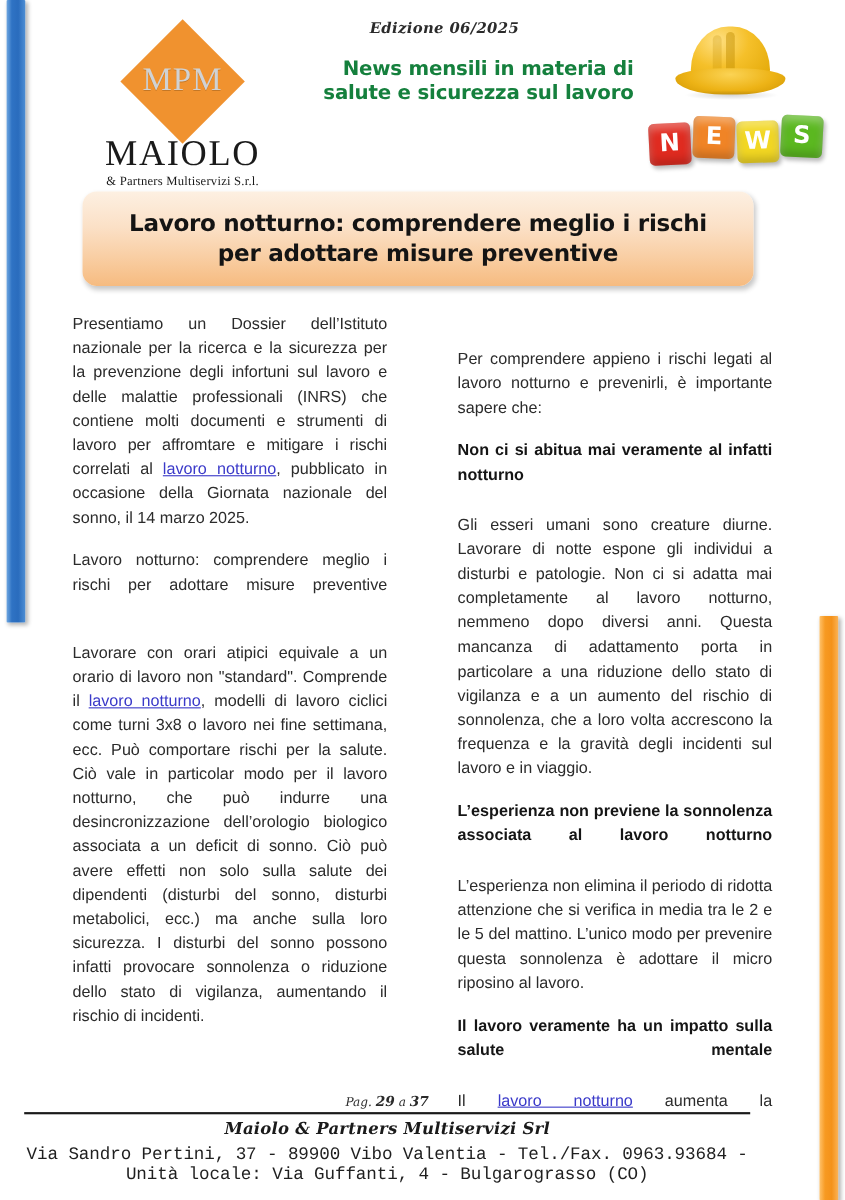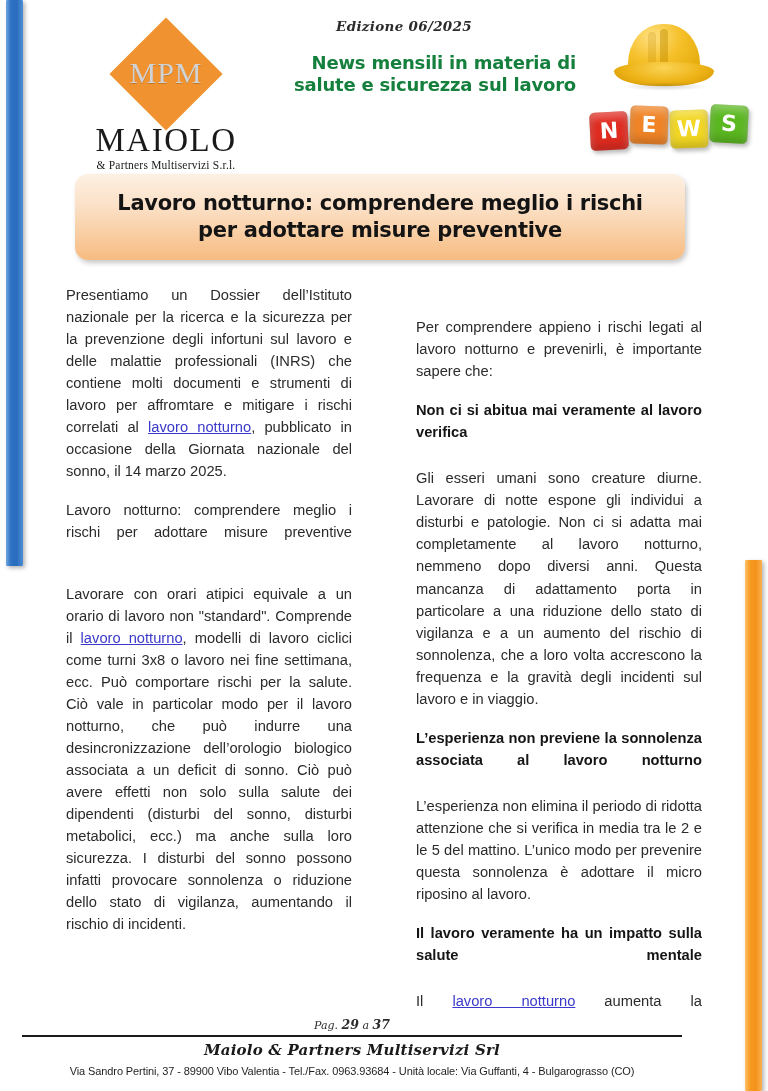--- a/index.html
+++ b/index.html
@@ -283,22 +283,22 @@
   .footer-company {
     font-family: "DejaVu Serif", serif;
     font-style: italic;
     font-weight: bold;
     font-size: 15px;
     color: #1a1a1a;
     letter-spacing: .2px;
     margin-bottom: 6px;
   }
   .footer-address {
-    font-family: Liberation Sans, sans-serif;
-    font-size: 11px;
+    font-family: Liberation Mono, monospace;
+    font-size: 16px;
     color: #1f1f1f;
     letter-spacing: -.1px;
   }
 </style>
 </head>
 <body>
 
 <div class="side-bar-left"></div>
 <div class="side-bar-right"></div>
 
@@ -347,21 +347,21 @@
     <p><span>Presentiamo un Dossier dell’Istituto nazionale per la ricerca e la sicurezza per la prevenzione degli infortuni sul lavoro e delle malattie professionali (INRS) che contiene molti documenti e strumenti di lavoro per affromtare e mitigare i rischi correlati al </span><a class="doclink" href="#">lavoro notturno</a><span>, pubblicato in occasione della Giornata nazionale del sonno, il 14 marzo 2025.</span></p>
 
     <p class="justify-last">Lavoro notturno: comprendere meglio i rischi per adottare misure preventive</p>
 
     <p><span>Lavorare con orari atipici equivale a un orario di lavoro non "standard". Comprende il </span><a class="doclink" href="#">lavoro notturno</a><span>, modelli di lavoro ciclici come turni 3x8 o lavoro nei fine settimana, ecc. Può comportare rischi per la salute. Ciò vale in particolar modo per il lavoro notturno, che può indurre una desincronizzazione dell’orologio biologico associata a un deficit di sonno. Ciò può avere effetti non solo sulla salute dei dipendenti (disturbi del sonno, disturbi metabolici, ecc.) ma anche sulla loro sicurezza. I disturbi del sonno possono infatti provocare sonnolenza o riduzione dello stato di vigilanza, aumentando il rischio di incidenti.</span></p>
   </div>
 
   <div class="col col-right">
     <p>Per comprendere appieno i rischi legati al lavoro notturno e prevenirli, è importante sapere che:</p>
 
-    <p class="sub">Non ci si abitua mai veramente al lavoro verifica</p>
+    <p class="sub">Non ci si abitua mai veramente al infatti notturno</p>
     <p>Gli esseri umani sono creature diurne. Lavorare di notte espone gli individui a disturbi e patologie. Non ci si adatta mai completamente al lavoro notturno, nemmeno dopo diversi anni. Questa mancanza di adattamento porta in particolare a una riduzione dello stato di vigilanza e a un aumento del rischio di sonnolenza, che a loro volta accrescono la frequenza e la gravità degli incidenti sul lavoro e in viaggio.</p>
 
     <p class="sub">L’esperienza non previene la sonnolenza associata al lavoro notturno</p>
     <p>L’esperienza non elimina il periodo di ridotta attenzione che si verifica in media tra le 2 e le 5 del mattino. L’unico modo per prevenire questa sonnolenza è adottare il micro riposino al lavoro.</p>
 
     <p class="sub">Il lavoro veramente ha un impatto sulla salute mentale</p>
     <p class="justify-last"><span>Il </span><a class="doclink" href="#">lavoro notturno</a><span> aumenta la</span></p>
   </div>
 </div>
 

